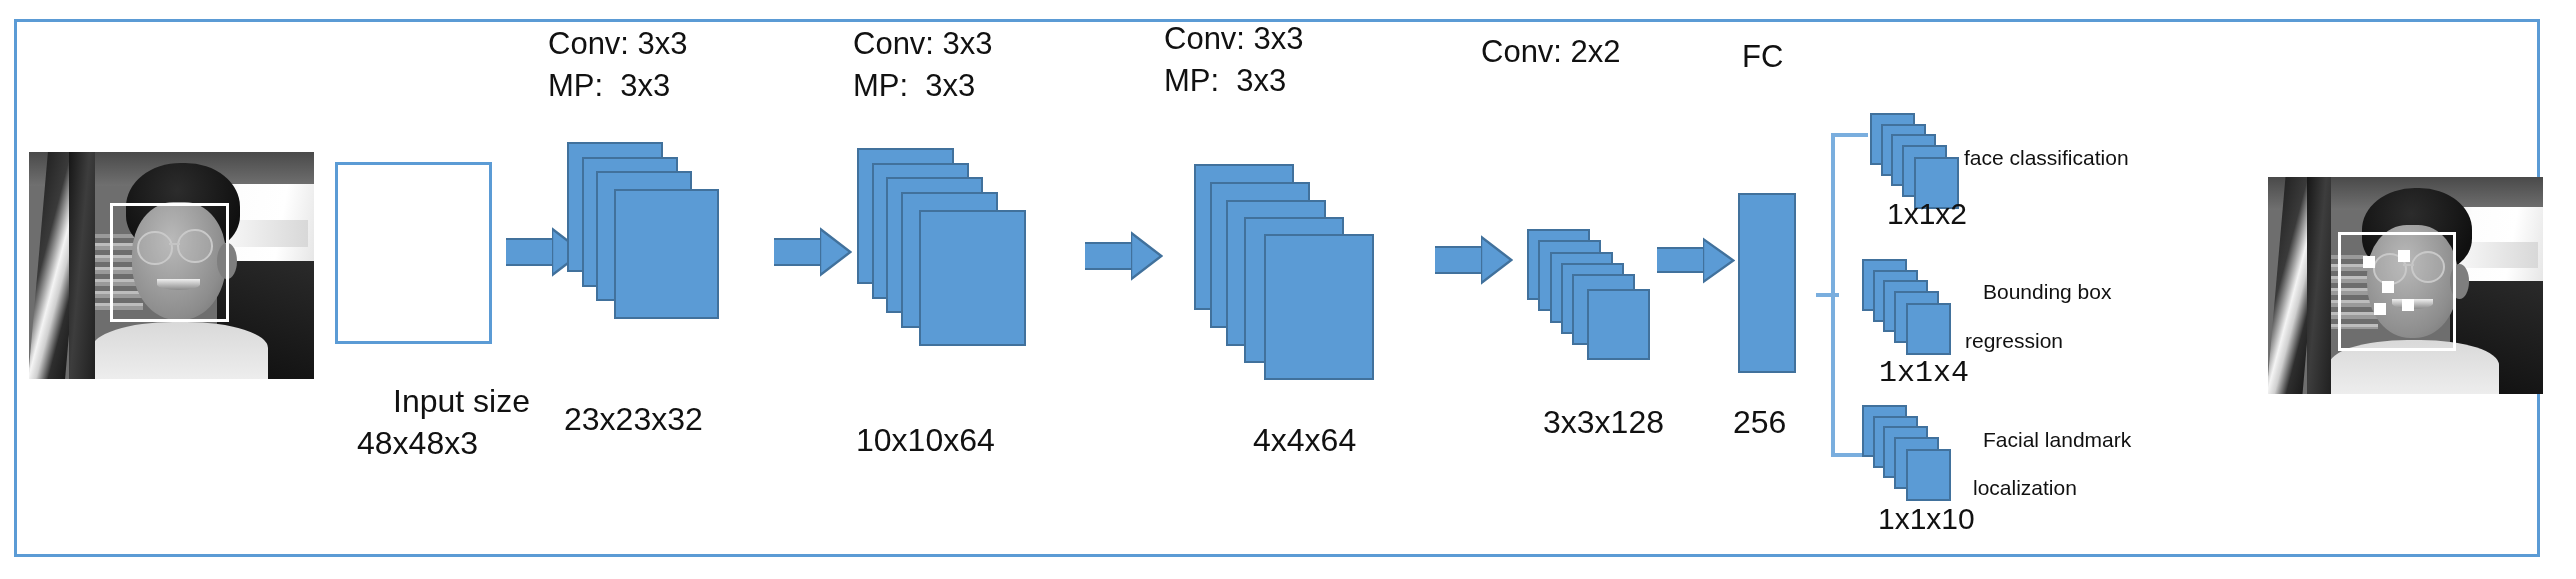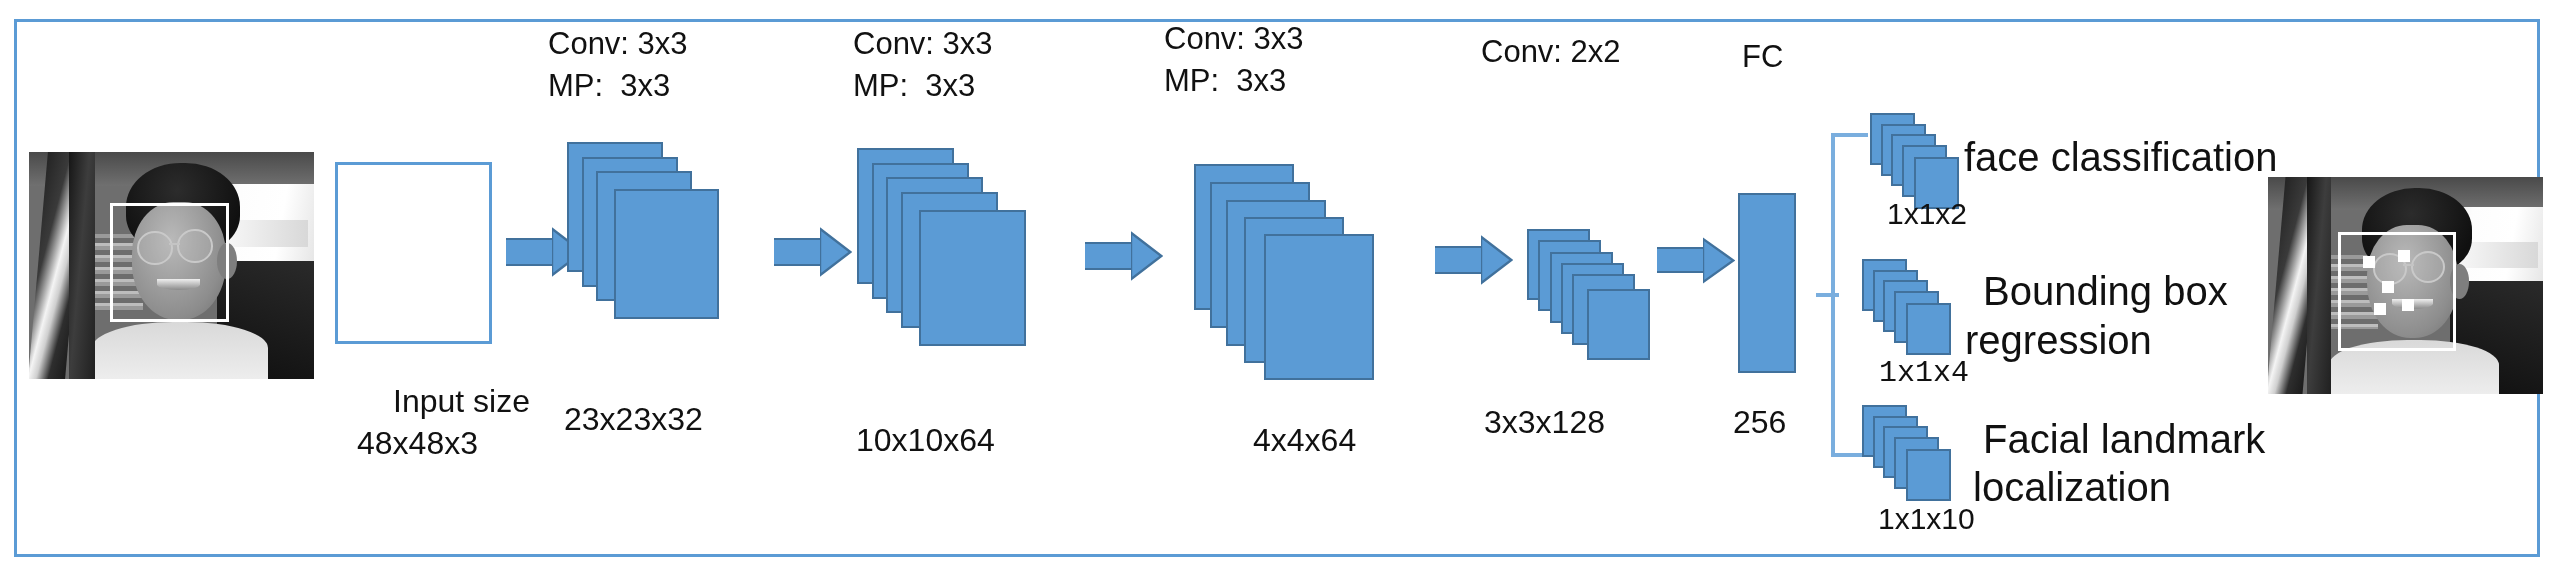--- a/index.html
+++ b/index.html
@@ -5,21 +5,21 @@
   html,body{margin:0;padding:0;background:#fff;}
   body{width:2576px;height:579px;font-family:"Liberation Sans",sans-serif;overflow:hidden;}
   #stage{position:relative;width:2576px;height:579px;background:#fff;}
 
   .frame{position:absolute;left:13.8px;top:19.4px;width:2526px;height:538px;
          border:3.2px solid #5B9BD5;box-sizing:border-box;background:#fff;}
 
   .lbl{position:absolute;color:#111;white-space:pre;letter-spacing:0px;}
   .lbl.top{font-size:31px;line-height:41px;}
   .lbl.dim{font-size:32px;line-height:39px;}
-  .lbl.out{font-size:40px;line-height:39px;}
+  .lbl.out{font-size:21px;line-height:39px;}
   .lbl.small{font-size:30px;line-height:36px;}
 
   
   .photo{position:absolute;overflow:hidden;background:#6e6e6e;}
   .ph-inner{position:absolute;inset:0;}
   .ph-sky{position:absolute;right:0;top:14%;width:42%;height:36%;
           background:linear-gradient(100deg,#cfcfcf 0%,#fdfdfd 35%,#ffffff 70%,#e6e6e6 100%);}
   .ph-sky2{position:absolute;right:2%;top:30%;width:36%;height:12%;
           background:linear-gradient(90deg,#ffffff,#d8d8d8);}
   .ph-roof{position:absolute;left:0;top:0;width:100%;height:15%;
@@ -158,21 +158,21 @@
 
   <div class="lbl top" style="left:1468px;top:31px;margin-left:13px;">Conv: 2x2</div>
   <div class="stack" style="left:1527px;top:229px;">
     <div class="sheet" style="left:0px;  top:0px;  width:63px;height:71px;"></div>
     <div class="sheet" style="left:11.3px; top:11.3px; width:63px;height:71px;"></div>
     <div class="sheet" style="left:23px; top:23px; width:63px;height:71px;"></div>
     <div class="sheet" style="left:34px; top:34px; width:63px;height:71px;"></div>
     <div class="sheet" style="left:45px; top:45px; width:63px;height:71px;"></div>
     <div class="sheet" style="left:60px; top:60px; width:63px;height:71px;"></div>
   </div>
-  <div class="lbl dim" style="left:1484px;top:403px;text-align:center;">3x3x128</div>
+  <div class="lbl dim" style="left:1543px;top:403px;text-align:center;">3x3x128</div>
 
   <div class="arrow" style="left:1657px;top:237px;width:78px;height:47px;">
     <div class="shaft" style="top:9.7px;width:50px;height:26px;"></div>
     <svg class="headw" width="32" height="47" viewBox="0 0 40 58">
       <polygon points="0,2 38,29 0,56" fill="#5B9BD5" stroke="#41719C" stroke-width="3"></polygon>
     </svg>
   </div>
 
   <div class="lbl top" style="left:1742px;top:36px;">FC</div>
   <div class="fcbar" style="left:1738px;top:193px;width:58px;height:180px;"></div>

